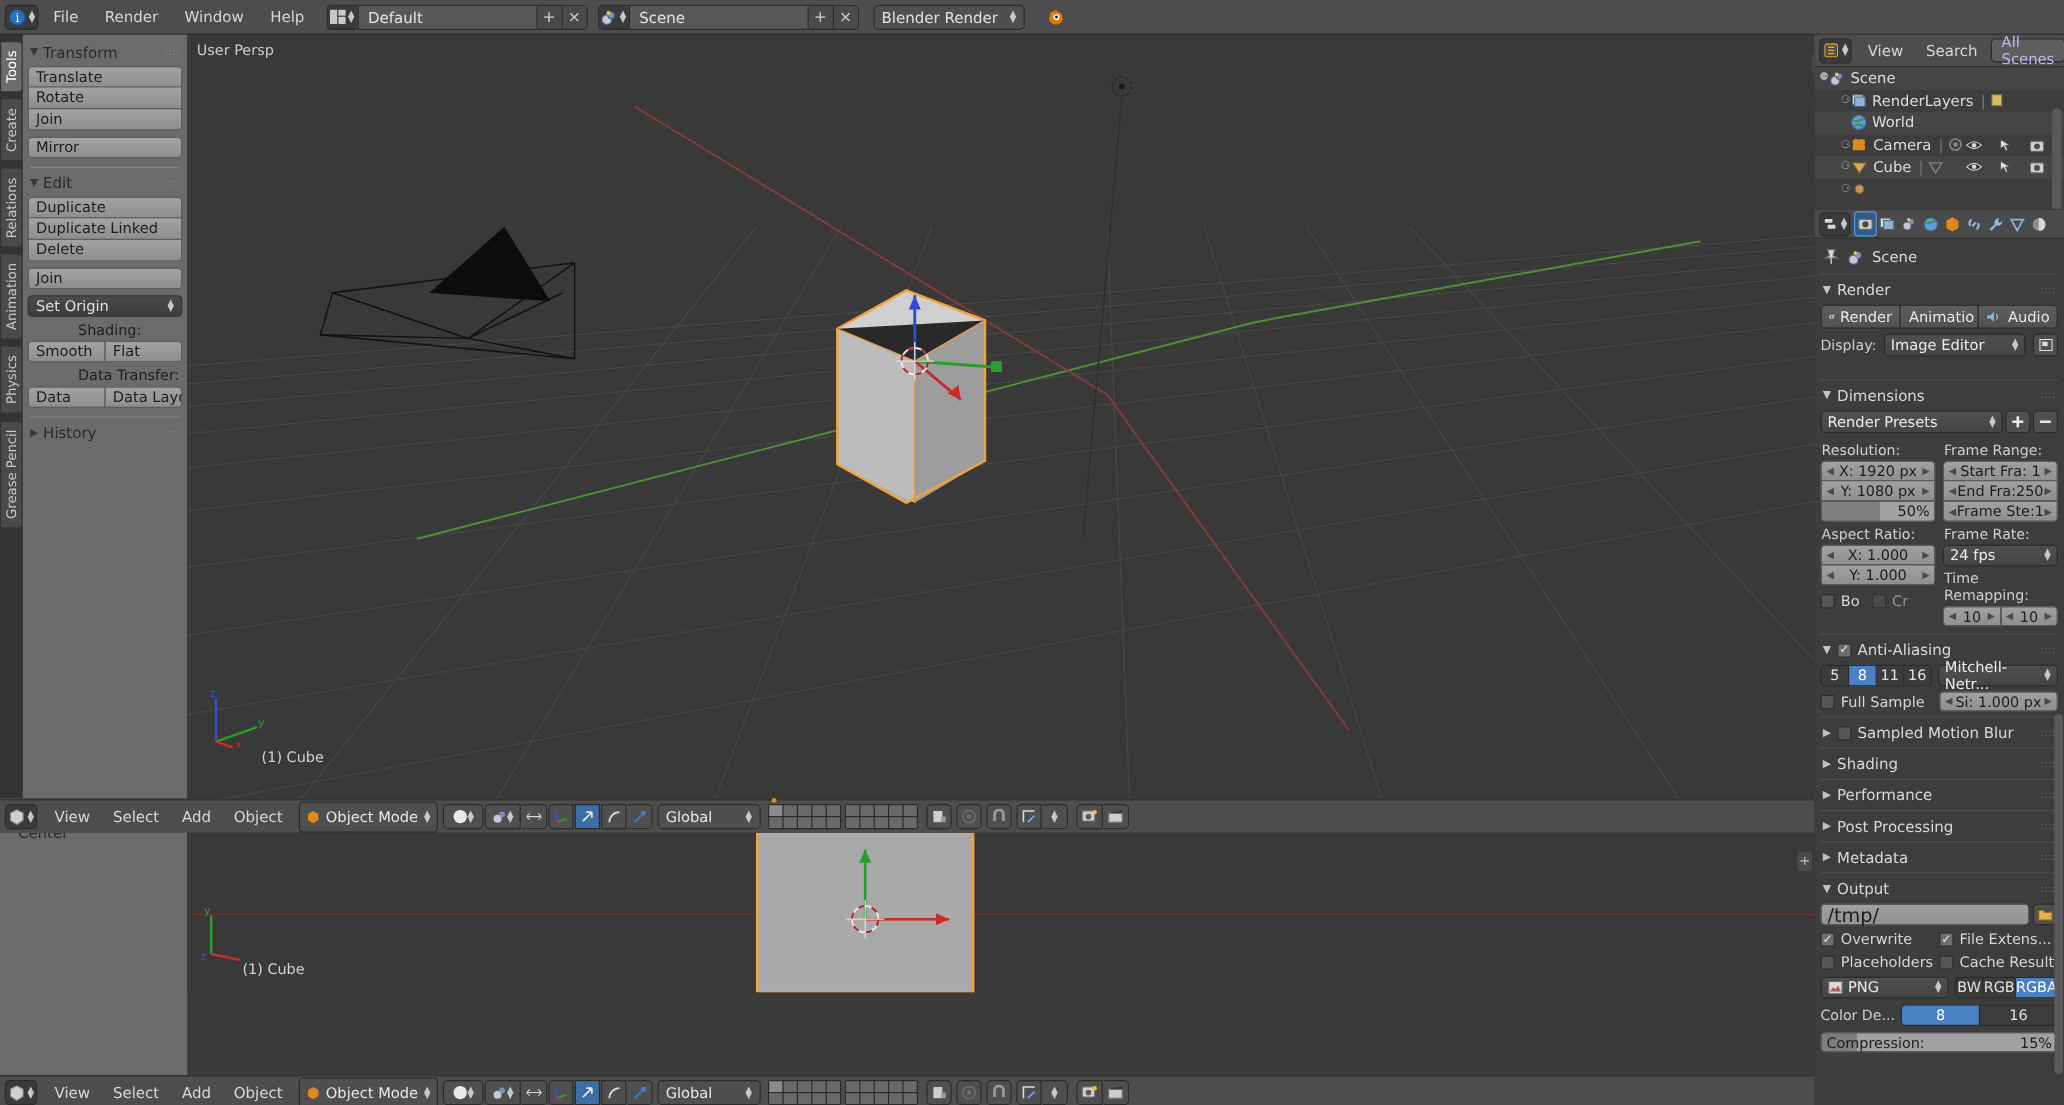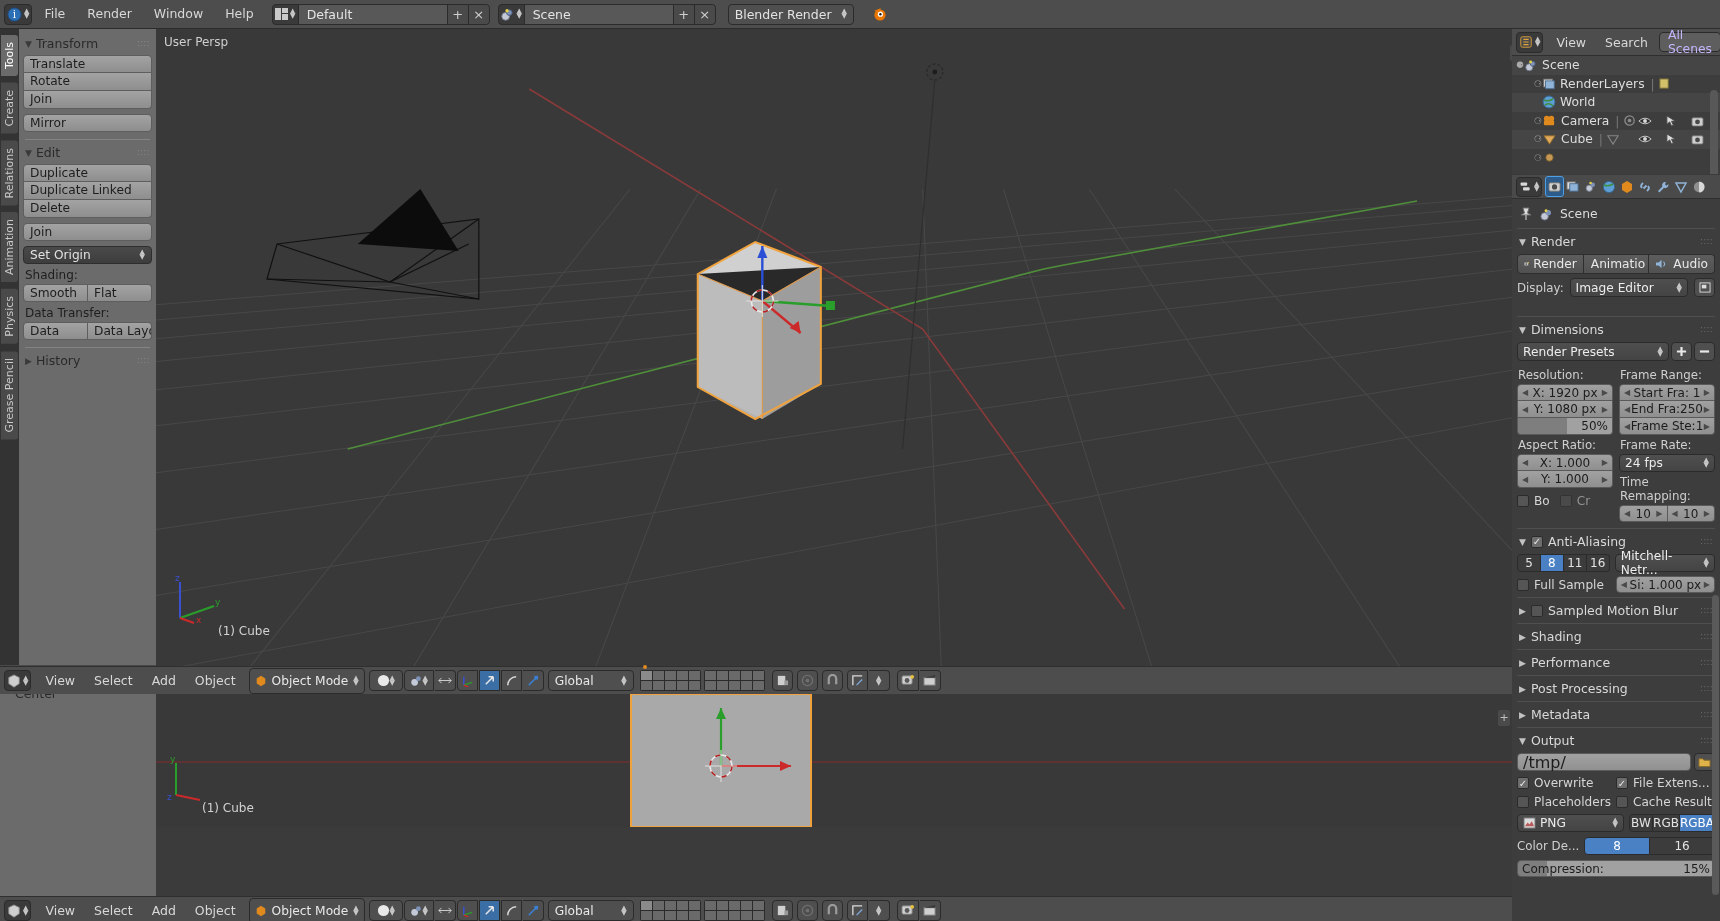--- a/index.html
+++ b/index.html
@@ -67,21 +67,21 @@
   .btn.top{ border-radius:4px 4px 0 0; }
   .btn.mid{ border-radius:0; border-top:none; }
   .btn.bot{ border-radius:0 0 4px 4px; border-top:none; }
   .btn.single{ border-radius:4px; }
   .btn.dark{ background:linear-gradient(#4a4a4a,#3d3d3d); color:#e0e0e0; border:1px solid #2e2e2e;
              display:flex; align-items:center; justify-content:space-between; }
   .row2{ display:flex; margin-bottom:0; }
   .row2 .btn{ flex:1; }
   .row2 .btn:first-child{ border-radius:4px 0 0 4px; }
   .row2 .btn:last-child{ border-radius:0 4px 4px 0; border-left:none; }
-  .lbl{ font-size:12px; color:#1e1e1e; padding:4px 2px 2px 2px; }
+  .lbl{ font-size:12px; color:#1e1e1e; padding:4px 2px 2px 2px;margin-left:40px; }
   .sep{ height:1px; background:#848484; margin:7px 2px 2px 2px; }
   .gap{ height:5px; }
 
   
   .oppanel{
     position:absolute; left:0; top:665px; width:156px; height:256px;
     background:#6b6b6b; border-top:1px solid #4a4a4a;
   }
   .oppanel .hdr{ display:flex; align-items:center; gap:4px; padding:5px 4px; font-size:12.5px; color:#2a2a2a; }
 

